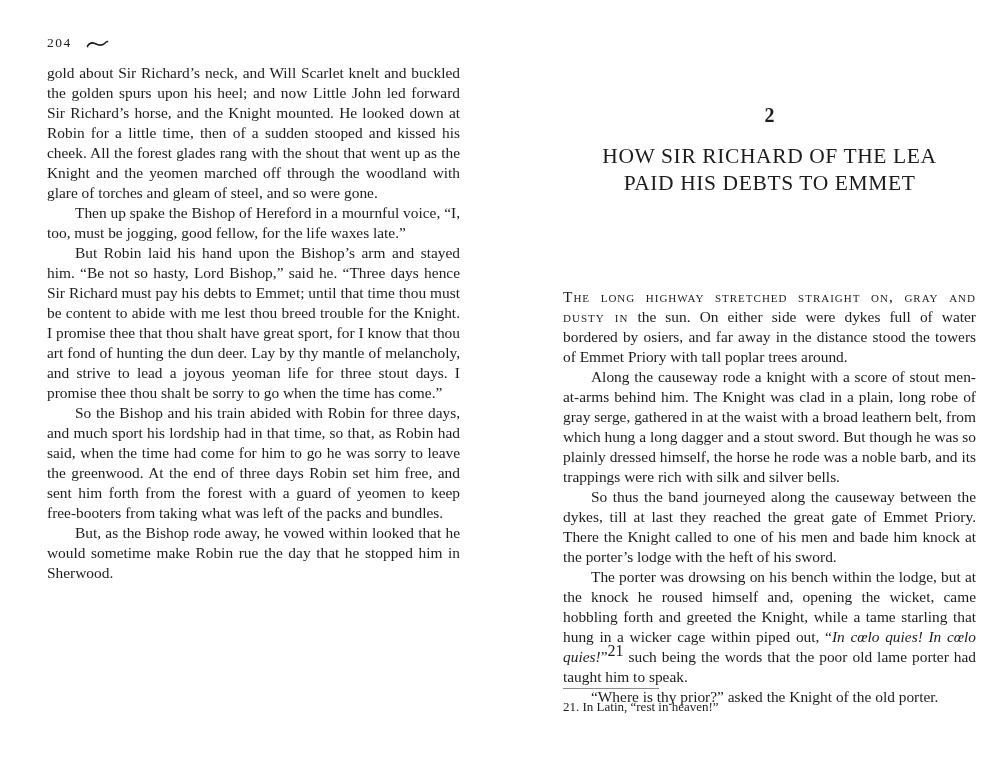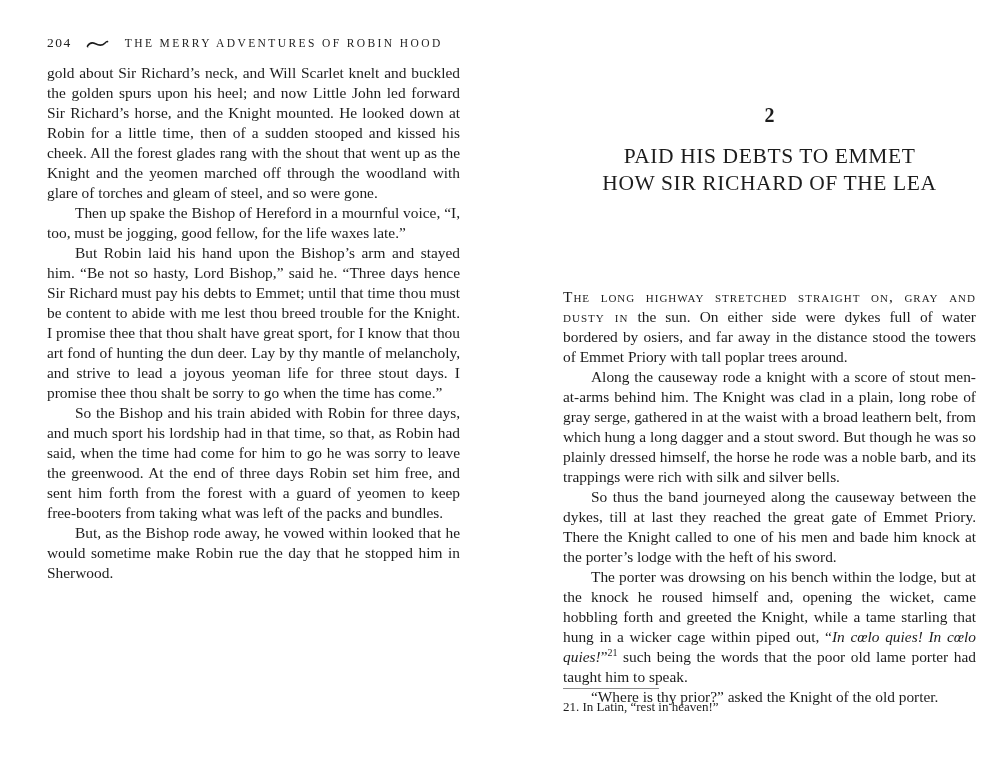--- a/index.html
+++ b/index.html
@@ -72,21 +72,21 @@
     color: #1c1c1c;
   }
   #right-page .body-text { margin-top: 90px; }
 
   .smallcaps {
     font-variant: small-caps;
     letter-spacing: 1px;
   }
   .italic { font-style: italic; }
   sup.footnote-ref {
-    font-size: 10px;
+    font-size: 16px;
     line-height: 0;
     vertical-align: super;
     letter-spacing: 0;
   }
 
   
   .footnote-block {
     position: absolute;
     left: 0;
     top: 688px;
@@ -107,36 +107,35 @@
 
 <div class="page" id="left-page">
   <div class="running-header">
     <span class="folio">204</span>
     <span class="ornament">
       <svg width="23" height="12" viewBox="0 0 23 12" aria-hidden="true">
         <path d="M1.5 9.2 C3.2 6.2, 6.2 5.2, 9.5 6.8 C13 8.6, 16 9, 18.8 6.2 C19.9 5.1, 20.8 4.3, 21.5 4.6" fill="none" stroke="#1c1c1c" stroke-width="1.6" stroke-linecap="round"></path>
         <path d="M1.5 9.2 C1.1 9.8, 1.2 10.2, 1.8 10.2" fill="none" stroke="#1c1c1c" stroke-width="1" stroke-linecap="round"></path>
       </svg>
     </span>
-    <span>THE MERRY ADVENTURES OF ROBIN HOOD</span>
   </div>
   <div class="body-text">
     <p>gold about Sir Richard’s neck, and Will Scarlet knelt and buckled the golden spurs upon his heel; and now Little John led forward Sir Richard’s horse, and the Knight mounted. He looked down at Robin for a little time, then of a sudden stooped and kissed his cheek. All the forest glades rang with the shout that went up as the Knight and the yeomen marched off through the woodland with glare of torches and gleam of steel, and so were gone.</p>
     <p class="indent">Then up spake the Bishop of Hereford in a mournful voice, “I, too, must be jogging, good fellow, for the life waxes late.”</p>
     <p class="indent">But Robin laid his hand upon the Bishop’s arm and stayed him. “Be not so hasty, Lord Bishop,” said he. “Three days hence Sir Richard must pay his debts to Emmet; until that time thou must be content to abide with me lest thou breed trouble for the Knight. I promise thee that thou shalt have great sport, for I know that thou art fond of hunting the dun deer. Lay by thy mantle of melancholy, and strive to lead a joyous yeoman life for three stout days. I promise thee thou shalt be sorry to go when the time has come.”</p>
     <p class="indent">So the Bishop and his train abided with Robin for three days, and much sport his lordship had in that time, so that, as Robin had said, when the time had come for him to go he was sorry to leave the greenwood. At the end of three days Robin set him free, and sent him forth from the forest with a guard of yeomen to keep free-booters from taking what was left of the packs and bundles.</p>
     <p class="indent">But, as the Bishop rode away, he vowed within looked that he would sometime make Robin rue the day that he stopped him in Sherwood.</p>
   </div>
 </div>
 
 <div class="page" id="right-page">
   <div class="chapter-number">2</div>
   <div class="chapter-title">
+    <div>HOW SIR RICHARD OF THE LEA</div>
     <div>PAID HIS DEBTS TO EMMET</div>
-    <div>HOW SIR RICHARD OF THE LEA</div>
   </div>
   <div class="body-text">
     <p><span class="smallcaps">The long highway stretched straight on, gray and dusty in</span><span> the sun. On either side were dykes full of water bordered by osiers, and far away in the distance stood the towers of Emmet Priory with tall poplar trees around.</span></p>
     <p class="indent">Along the causeway rode a knight with a score of stout men-at-arms behind him. The Knight was clad in a plain, long robe of gray serge, gathered in at the waist with a broad leathern belt, from which hung a long dagger and a stout sword. But though he was so plainly dressed himself, the horse he rode was a noble barb, and its trappings were rich with silk and silver bells.</p>
     <p class="indent">So thus the band journeyed along the causeway between the dykes, till at last they reached the great gate of Emmet Priory. There the Knight called to one of his men and bade him knock at the porter’s lodge with the heft of his sword.</p>
     <p class="indent"><span>The porter was drowsing on his bench within the lodge, but at the knock he roused himself and, opening the wicket, came hobbling forth and greeted the Knight, while a tame starling that hung in a wicker cage within piped out, “</span><span class="italic">In cœlo quies! In cœlo quies!</span><span>”</span><sup class="footnote-ref">21</sup><span> such being the words that the poor old lame porter had taught him to speak.</span></p>
     <p class="indent">“Where is thy prior?” asked the Knight of the old porter.</p>
   </div>
   <div class="footnote-block">
     <div class="footnote-rule"></div>

